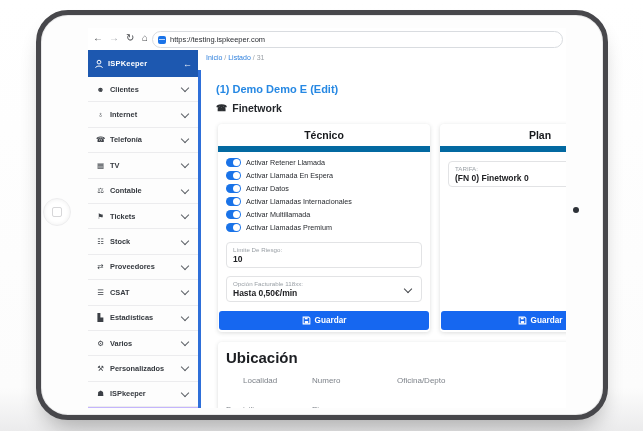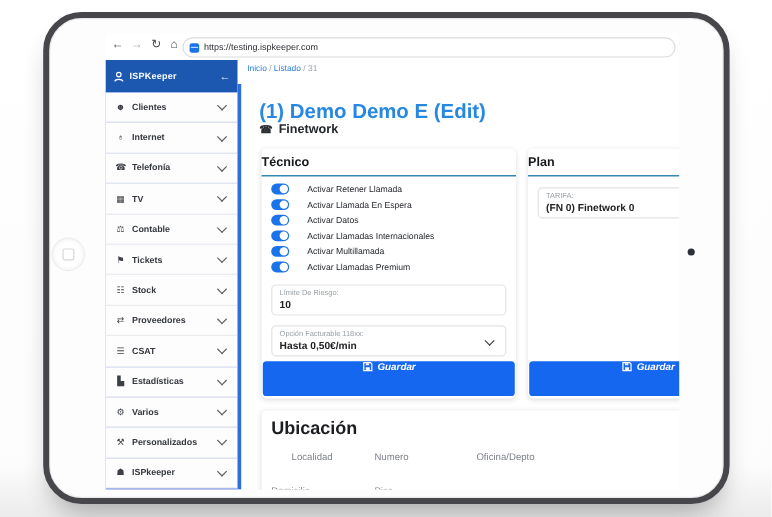--- a/index.html
+++ b/index.html
@@ -21,56 +21,56 @@
   
   .browser{position:absolute;left:0;top:0;width:100%;height:22px;background:#fff;border-bottom:1px solid #ececec;}
   .nav-ic{position:absolute;top:4px;font-size:10px;color:#46484c;line-height:12px;cursor:default;}
   .nav-fwd{color:#a5a8ad;}
   .urlbar{position:absolute;left:64px;right:3px;top:3px;height:15px;border:1px solid #d9dce0;
     border-radius:9px;display:flex;align-items:center;padding:0 5px;gap:4px;background:#fff;}
   .favicon{width:8px;height:8px;border-radius:2px;background:#1a73e8;flex:none;position:relative;}
   .favicon::after{content:"";position:absolute;left:1px;top:3px;width:6px;height:1.5px;background:#bcd6f9;}
   .url-text{font-size:7.5px;color:#2b2e33;white-space:nowrap;}
   
-  .sidebar{position:absolute;left:0;top:22px;width:110px;bottom:0;background:#1d4ed8;}
+  .sidebar{position:absolute;left:0;top:22px;width:110px;bottom:0;background:#c4b5fd;}
   .side-head{height:27px;background:#1d58b0;display:flex;align-items:center;padding:0 6px;gap:4px;}
   .brand{color:#fff;font-size:7.5px;font-weight:bold;letter-spacing:.2px;flex:1;}
   .collapse{color:#fff;font-size:9px;opacity:.9;}
   .side-item{height:25.4px;box-sizing:border-box;display:flex;align-items:center;gap:5px;
     padding:0 8px;background:#fdfdfd;border-bottom:1px solid #ececee;}
   .si-glyph{font-size:7.5px;color:#3c4046;width:9px;text-align:center;flex:none;}
   .si-label{font-size:7.4px;color:#35393f;font-weight:600;flex:1;white-space:nowrap;overflow:hidden;}
   .chev{width:5px;height:5px;border-right:1.3px solid #5c6066;border-bottom:1.3px solid #5c6066;
     transform:rotate(45deg);flex:none;margin-right:2px;margin-top:-2px;}
   
   .main{position:absolute;left:110px;top:22px;right:0;bottom:0;background:#fff;}
   .accent-line{position:absolute;left:0;top:20px;bottom:0;width:2.5px;background:#2e6fd9;}
   .breadcrumb{position:absolute;left:8px;top:4px;font-size:7px;color:#9aa0a6;white-space:nowrap;}
   .bc-link{color:#2f80dd;}
-  .page-title{position:absolute;left:18px;top:33px;font-size:17px;font-weight:bold;color:#2688e3;}
+  .page-title{position:absolute;left:18px;top:33px;font-size:11px;font-weight:bold;color:#2688e3;}
   .subtitle{position:absolute;left:18px;top:52px;font-size:10.5px;font-weight:bold;color:#24272b;
     display:flex;align-items:center;gap:5px;}
   .subtitle .ph{font-size:9px;color:#2c2f33;}
   
   .card{position:absolute;background:#fff;border-radius:4px;box-shadow:0 1px 4px rgba(60,64,67,.18);}
   .card-tecnico{left:20px;top:74px;width:212px;height:208px;}
   .card-plan{left:242px;top:74px;width:200px;height:208px;}
-  .card-head{height:22px;border-bottom:1px solid #0369a1;display:flex;align-items:center;justify-content:flex-start;}
+  .card-head{height:22px;border-bottom:6px solid #0369a1;display:flex;align-items:center;justify-content:center;}
   .card-title{font-size:10.5px;font-weight:bold;color:#17191c;}
   .tog-list{padding-top:4px;}
-  .tog-row{height:13px;display:flex;align-items:center;gap:15px;padding-left:8px;}
+  .tog-row{height:13px;display:flex;align-items:center;gap:5px;padding-left:8px;}
   .tog{width:15px;height:9px;border-radius:5px;background:#1a73e8;position:relative;flex:none;}
   .tog::after{content:"";position:absolute;right:1px;top:1px;width:7px;height:7px;border-radius:50%;background:#fff;}
   .tog-label{font-size:7.2px;color:#26292e;}
   .field{margin:8px 8px 0 8px;border:1px solid #e2e3e5;border-radius:4px;padding:3px 6px;height:18px;position:relative;}
   .field-label{font-size:6.2px;color:#9aa0a6;}
   .field-value{font-size:8.5px;font-weight:bold;color:#202124;margin-top:1px;}
   .field .chev{position:absolute;right:8px;top:11px;border-color:#44474c;}
-  .save-btn{position:absolute;left:1px;right:1px;bottom:2px;height:29px;background:#1667f0;border-radius:3px;
-    display:flex;justify-content:center;gap:4px;color:#fff;font-size:8.2px;font-weight:bold;font-style:italic;}
+  .save-btn{position:absolute;left:1px;right:1px;bottom:2px;height:19px;background:#1667f0;border-radius:3px;
+    display:flex;align-items:center;justify-content:center;gap:4px;color:#fff;font-size:8.2px;font-weight:bold;}
   .gratis-row{display:flex;align-items:center;gap:5px;padding-left:8px;margin-top:12px;}
   
   .card-ubicacion{left:20px;top:292px;width:356px;height:86px;}
   .ubi-title{position:absolute;left:8px;top:7px;font-size:15px;font-weight:bold;color:#1c1e22;}
   .ubi-label{position:absolute;font-size:8px;color:#7e838a;}
 </style>
 </head>
 <body>
 
 <div class="stage">

